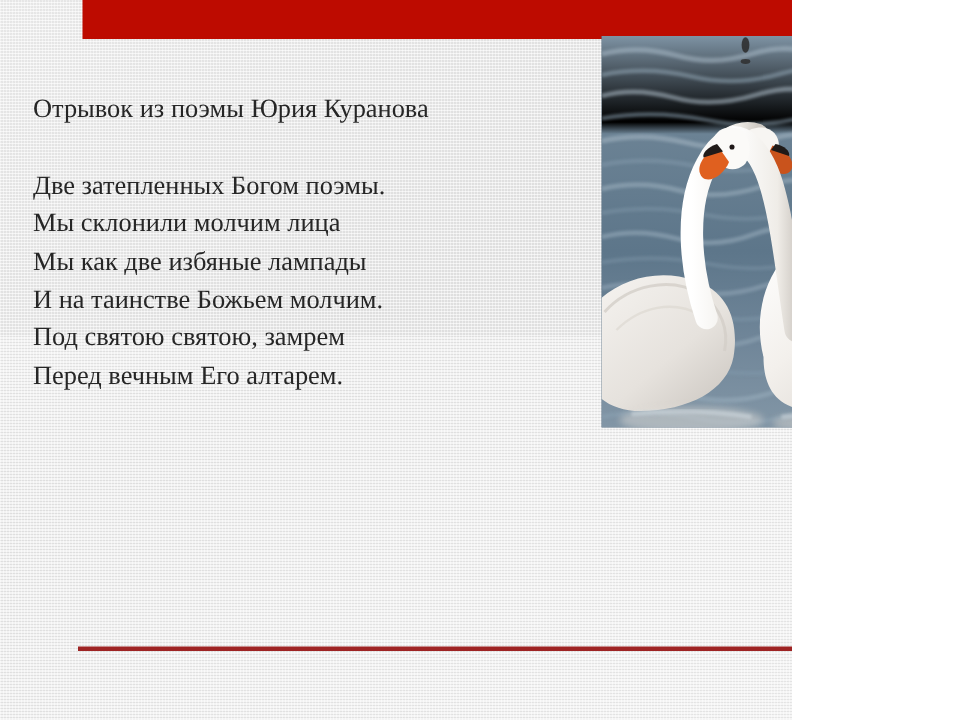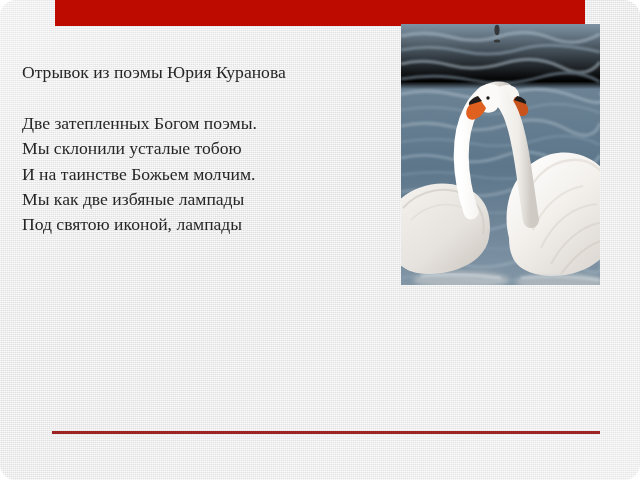--- a/index.html
+++ b/index.html
@@ -8,29 +8,28 @@
   }
   body {
     width: 640px;
     height: 480px;
     overflow: hidden;
     font-family: "Liberation Serif", serif;
   }
 
   #slide {
     position: relative;
-    width: 640px;
+    width: 528px;
     height: 480px;
     background-color: #e9e9e9;
     background-image:
       repeating-linear-gradient(0deg, rgba(255,255,255,0.55) 0px, rgba(255,255,255,0.55) 1px, rgba(0,0,0,0.018) 1px, rgba(0,0,0,0.018) 2px),
       repeating-linear-gradient(90deg, rgba(255,255,255,0.45) 0px, rgba(255,255,255,0.45) 1px, rgba(0,0,0,0.015) 1px, rgba(0,0,0,0.015) 2px),
       linear-gradient(150deg, #efefef 0%, #e6e6e6 45%, #ededed 100%);
     overflow: hidden;
-    border-radius: 16px;
   }
 
   
   #top-banner {
     position: absolute;
     left: 55px;
     top: 0px;
     width: 530px;
     height: 26px;
     background: #bd0b00;
@@ -85,24 +84,25 @@
 <body>
 
 <div id="slide">
 
   <div id="top-banner"></div>
 
   <div id="text-block">
     <span class="line">Отрывок из поэмы Юрия Куранова</span>
     <span class="line blank"></span>
     <span class="line">Две затепленных Богом поэмы.</span>
-    <span class="line">Мы склонили усталые тобою</span>
+    <span class="line">Мы склонили молчим лица</span>
+    <span class="line">Мы как две избяные лампады</span>
     <span class="line">И на таинстве Божьем молчим.</span>
-    <span class="line">Мы как две избяные лампады</span>
-    <span class="line">Под святою иконой, лампады</span>
+    <span class="line">Под святою святою, замрем</span>
+    <span class="line">Перед вечным Его алтарем.</span>
   </div>
 
   <div id="photo">
     <svg viewBox="0 0 199 261" preserveAspectRatio="xMidYMid slice">
       <defs>
         <linearGradient id="waterGrad" x1="0" y1="0" x2="0" y2="1">
           <stop offset="0%" stop-color="#7e93a4"></stop>
           <stop offset="22%" stop-color="#6b8animation"></stop>
           <stop offset="25%" stop-color="#6b8294"></stop>
           <stop offset="55%" stop-color="#5d768a"></stop>

